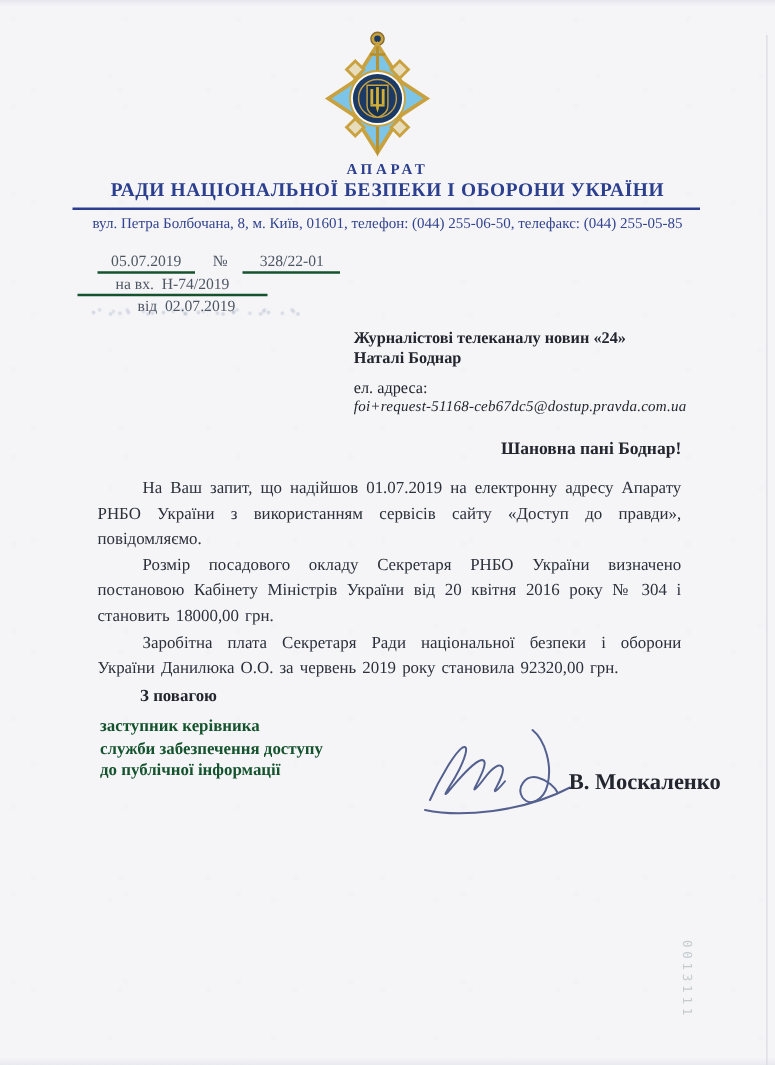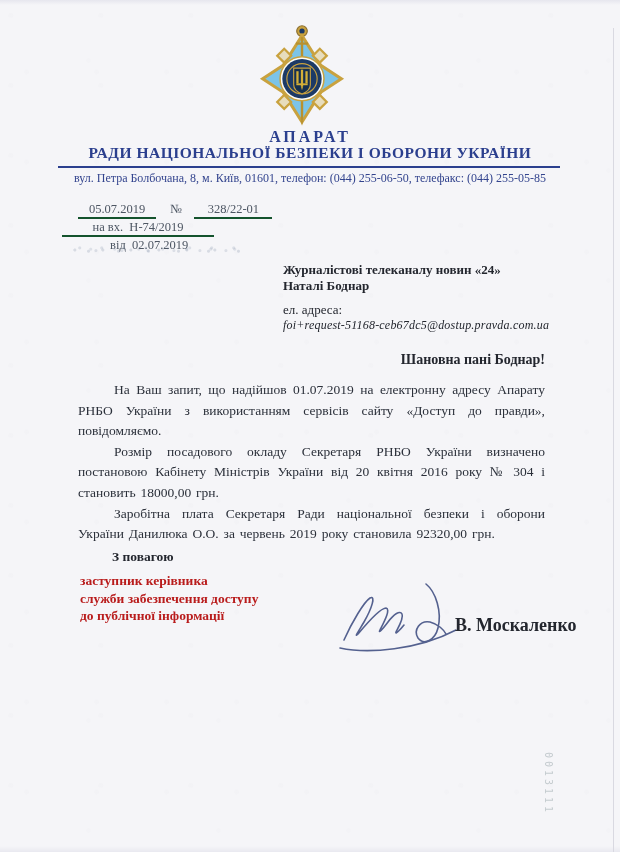--- a/index.html
+++ b/index.html
@@ -19,21 +19,21 @@
       radial-gradient(circle at 12% 22%, rgba(120,120,150,.03) 0 2px, transparent 3px),
       radial-gradient(circle at 68% 55%, rgba(120,120,150,.025) 0 2px, transparent 3px),
       radial-gradient(circle at 38% 80%, rgba(120,120,150,.03) 0 2px, transparent 3px);
     background-size:90px 70px, 130px 110px, 70px 90px;
   }
 
   .emblem { position:absolute; left:256px; top:22px; width:92px; height:106px; }
 
   .org1 {
     position:absolute; left:60px; top:128px; width:500px; text-align:center;
-    color:#2b3f8e; font-weight:bold; font-size:16px; letter-spacing:3px;
+    color:#2b3f8e; font-weight:bold; font-size:12px; letter-spacing:3px;
   }
   .org2 {
     position:absolute; left:30px; top:144px; width:560px; text-align:center;
     color:#2b3f8e; font-weight:bold; font-size:15.5px; letter-spacing:.5px;
   }
   .rule { position:absolute; left:58px; top:166px; width:502px; height:2px; background:#2b3f8e; }
   .address {
     position:absolute; left:30px; top:171px; width:560px; text-align:center;
     color:#33448e; font-size:12px;
   }
@@ -63,21 +63,21 @@
     font-weight:bold; font-size:14px; color:#23262e;
   }
 
   .body-text { position:absolute; left:78px; top:380px; width:467px; color:#2b303a; }
   .body-text p {
     font-size:13.5px; line-height:20.6px; text-align:justify; text-indent:36px;
     word-spacing:1.5px;
   }
 
   .closing   { position:absolute; left:112px; top:549px; font-weight:bold; font-size:13.5px; color:#23262e; }
-  .sig-title { position:absolute; left:80px;  top:572px; font-weight:bold; font-size:13.5px; line-height:17.5px; color:#b91c1c; }
+  .sig-title { position:absolute; left:80px;  top:572px; font-weight:bold; font-size:13.5px; line-height:17.5px; color:#14532d; }
   .signer    { position:absolute; left:455px; top:615px; font-weight:bold; font-size:18px; color:#23262e; }
   .autograph { position:absolute; left:338px; top:578px; width:130px; height:82px; }
 
   .edge-number {
     position:absolute; left:543px; top:752px; height:78px;
     writing-mode:vertical-rl; text-orientation:mixed;
     font-family:"DejaVu Sans Mono", monospace;
     font-size:10px; letter-spacing:3px; color:rgba(128,145,150,.42);
   }
 </style>

